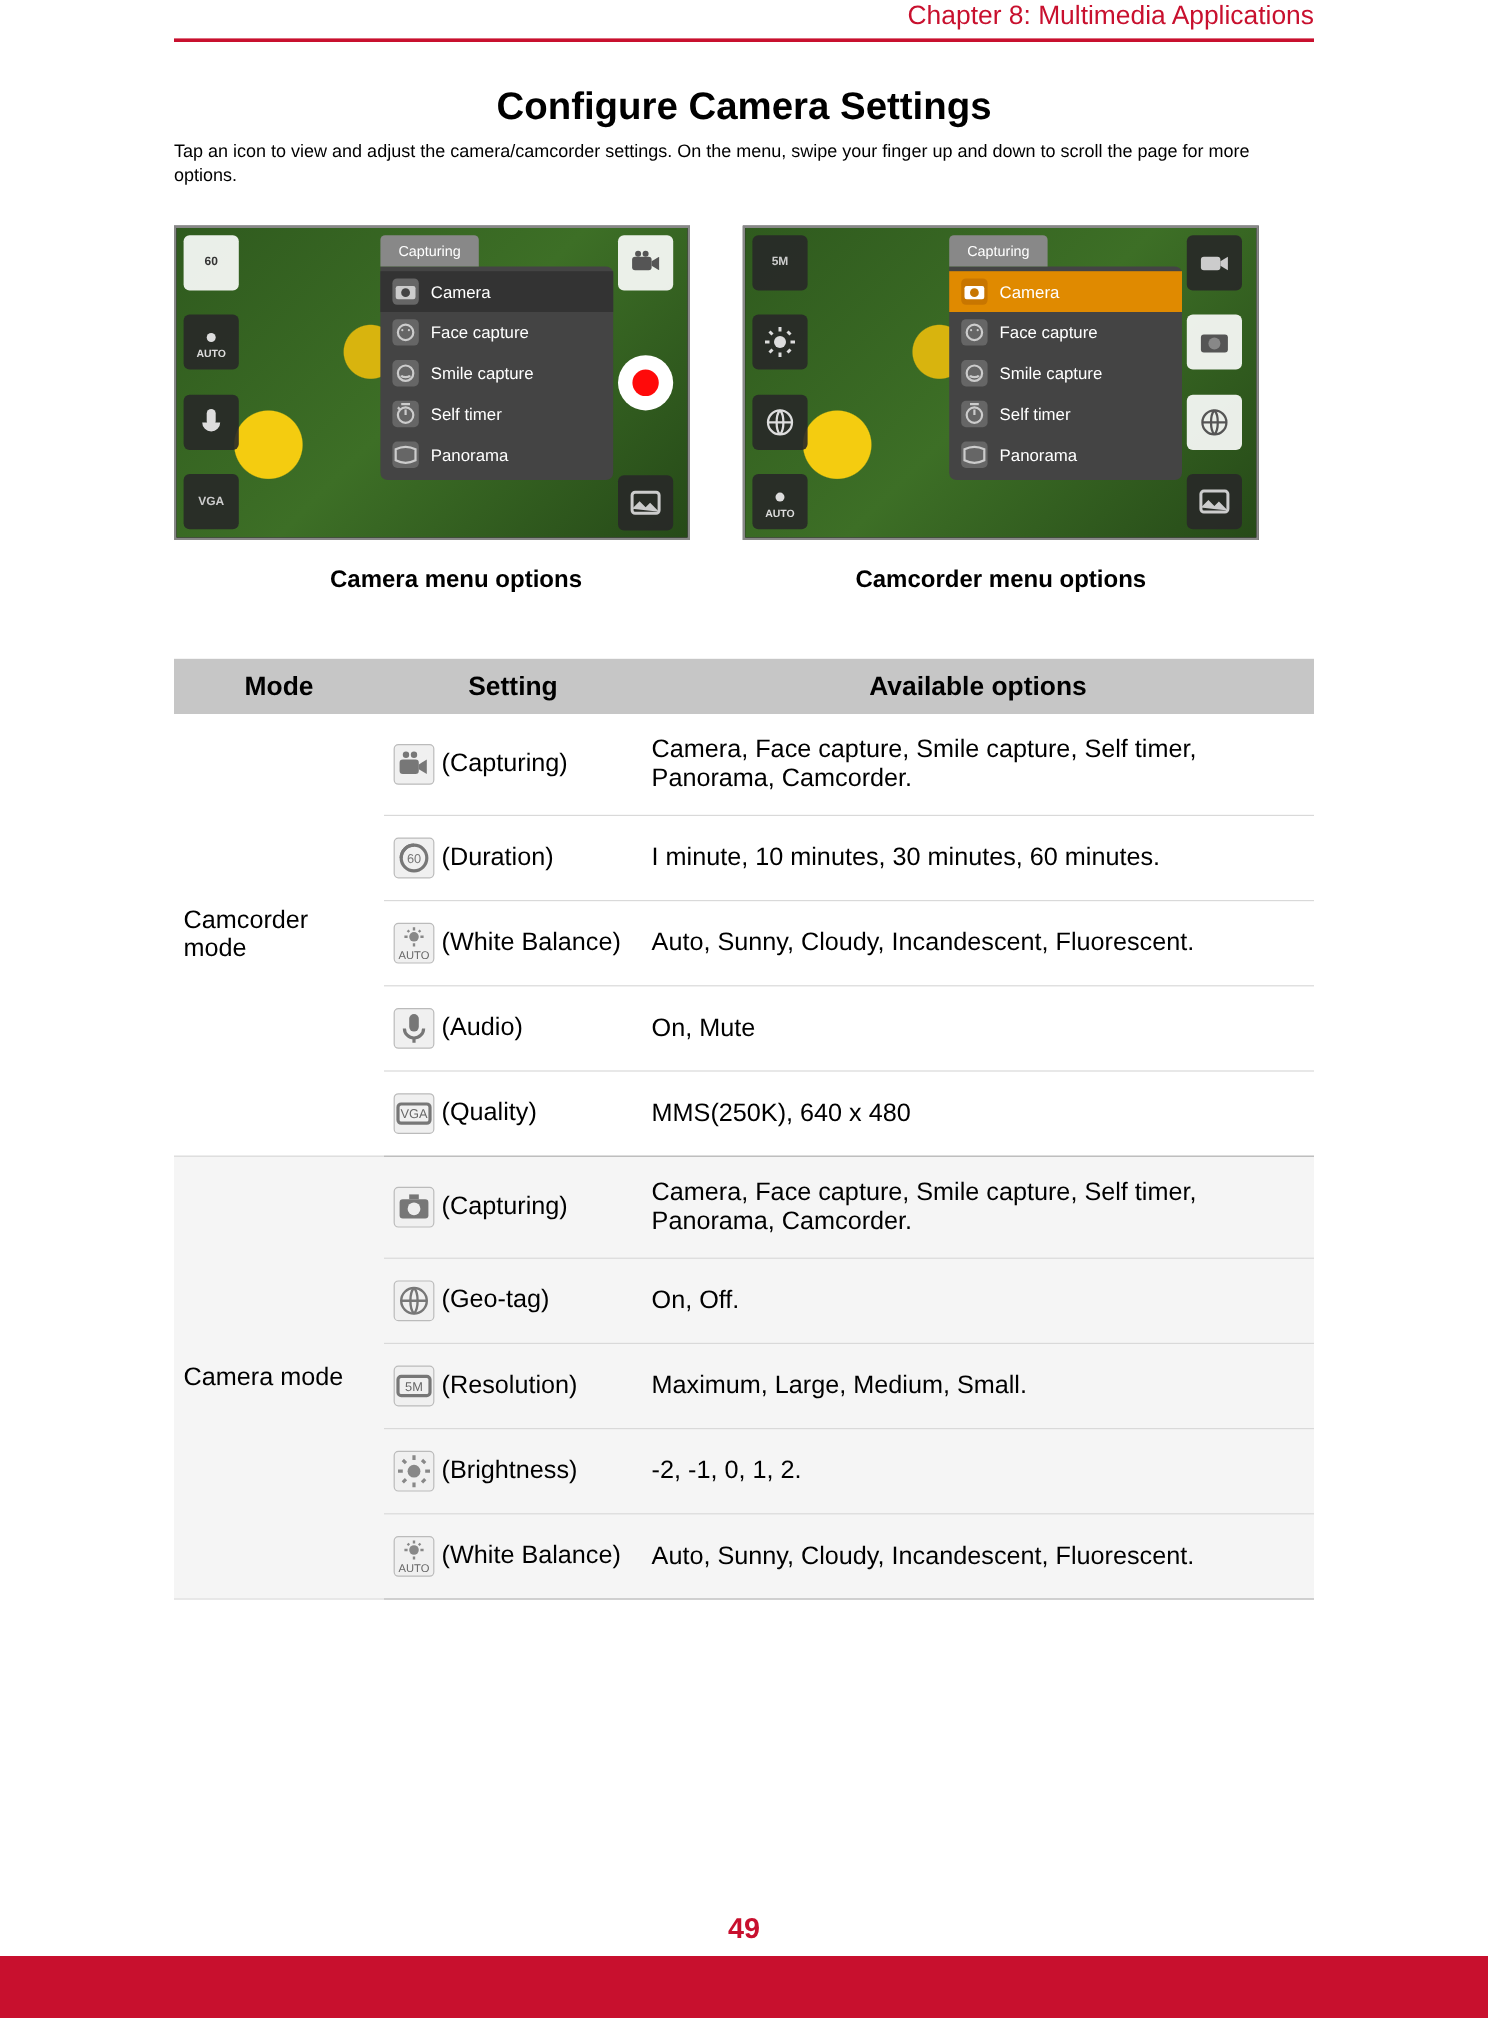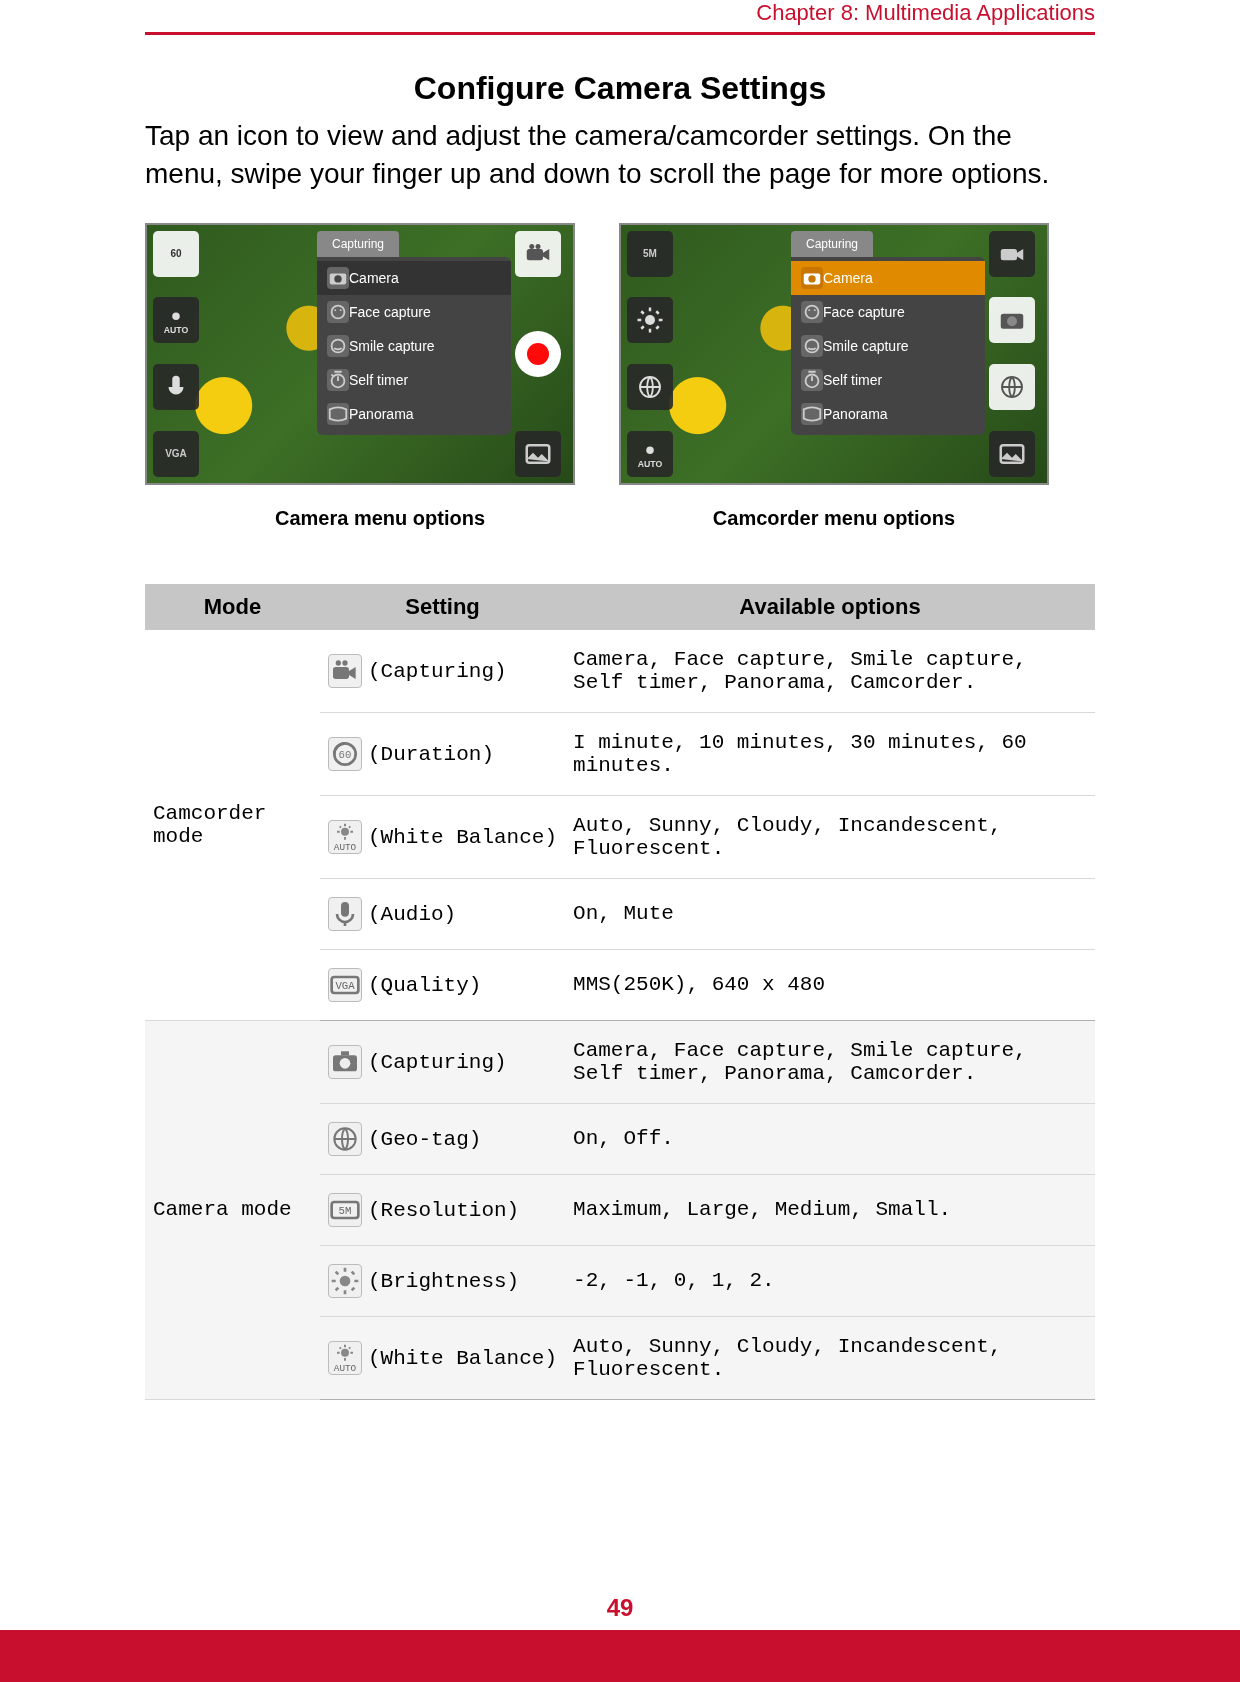--- a/index.html
+++ b/index.html
@@ -1,49 +1,49 @@
 <!DOCTYPE html>
 <html><head>
 <meta charset="utf-8">
 <style>
   * { margin: 0; padding: 0; box-sizing: border-box; }
   html, body { width: 1240px; height: 1682px; font-family: Arial, Helvetica, sans-serif; background: #fff; color: #000; }
   .page { position: relative; width: 1240px; height: 1682px; }
   .chapter-header { position: absolute; top: 0; left: 145px; right: 145px; text-align: right; color: #c8102e; font-family: "Century Gothic", Arial, sans-serif; font-size: 22px; padding-bottom: 6px; border-bottom: 3px solid #c8102e; }
   .content { position: absolute; top: 70px; left: 145px; width: 950px; }
   .title { font-size: 32px; font-weight: bold; margin-bottom: 10px; text-align: center; }
-  .intro { font-size: 28px; line-height: 1.35; margin-bottom: 30px; }
+  .intro { font-size: 15px; line-height: 1.35; margin-bottom: 30px; }
   .shots { display: flex; gap: 44px; margin-bottom: 16px; }
   .shot { width: 430px; }
   .shot .phone { width: 430px; height: 262px; background: #1a1a1a; border: 2px solid #888; position: relative; overflow: hidden; }
   .bg-plant { position: absolute; inset: 0; background:
       radial-gradient(circle at 18% 70%, #f4cc10 0 28px, transparent 29px),
       radial-gradient(circle at 38% 40%, #d8b40e 0 22px, transparent 23px),
       linear-gradient(135deg, #2f5a1e 0%, #3d6f26 50%, #264a18 100%);
   }
   .sidebar-left { position: absolute; left: 6px; top: 6px; bottom: 6px; width: 52px; display: flex; flex-direction: column; justify-content: space-between; }
   .sidebar-right { position: absolute; right: 6px; top: 6px; bottom: 6px; width: 52px; display: flex; flex-direction: column; justify-content: space-between; }
   .side-btn { width: 46px; height: 46px; background: rgba(255,255,255,.9); border-radius: 5px; display: flex; align-items: center; justify-content: center; font-size: 10px; color:#333; font-weight:bold; text-align:center; }
   .side-btn.dark { background: rgba(40,40,40,.9); color:#ccc; }
   .side-btn.rec { background:#fff; border-radius:50%; }
   .rec-dot { width:22px; height:22px; border-radius:50%; background:#ff0a0a; }
   .side-btn svg { width: 30px; height: 30px; }
   .menu-float { position: absolute; left: 170px; top: 6px; right: 62px; }
   .menu-tab { position:absolute; top:0; left:0; width:82px; height:26px; background:#888; color:#fff; font-size:12px; display:flex; align-items:center; justify-content:center; border-radius:4px 4px 0 0; }
   .menu-body { margin-top:26px; background:#444; border-radius:0 6px 6px 6px; padding:4px 0; }
-  .menu-item { display:flex; align-items:center; padding:6px 10px; color:#fff; font-size:14px; }
+  .menu-item { display:flex; align-items:center; gap:10px; padding:6px 10px; color:#fff; font-size:14px; }
   .menu-item .mi-icon { width:22px; height:22px; display:flex; align-items:center; justify-content:center; border-radius:4px; background:#666; }
   .menu-item.sel { background:#333; }
   .menu-item.sel-orange { background:#e08a00; }
   .shot-caption-row { display:flex; gap:44px; }
   .shot-caption { width:430px; text-align:center; font-size:20px; font-weight:bold; margin-top:6px; }
   .shot-caption.right { padding-left: 40px; }
   .table { width: 100%; margin-top: 54px; border-collapse: collapse; }
   .table th { background:#c6c6c6; font-size:22px; font-weight:bold; padding:10px 8px; }
-  .table td { font-size:21px; padding:18px 8px; vertical-align: middle; border-bottom:1px solid #d9d9d9;font-family:Liberation Mono, monospace; }
+  .table td { font-size:21px; padding:18px 8px; vertical-align: middle; border-bottom:1px solid #d9d9d9; }
   .table tr.last-in-group td { border-bottom:1px solid #b1b1b1; }
   .setting-cell { white-space: nowrap; }
   .setting-cell .sicon { display:inline-block; width:34px; height:34px; vertical-align:middle; margin-right:6px; background:#f0f0f0; border:1px solid #bbb; border-radius:4px; position:relative; }
   .sicon svg { width:100%; height:100%; }
   .footer-band { position:absolute; left:0; right:0; bottom:0; height:52px; background:#c8102e; }
   .page-number { position:absolute; left:0; right:0; bottom:60px; text-align:center; font-size:24px; color:#c8102e; font-weight:bold; }
   .col-mode { width: 175px; }
   .col-set { width: 215px; }
   .alt-row { background:#f5f5f5; }
 </style>

